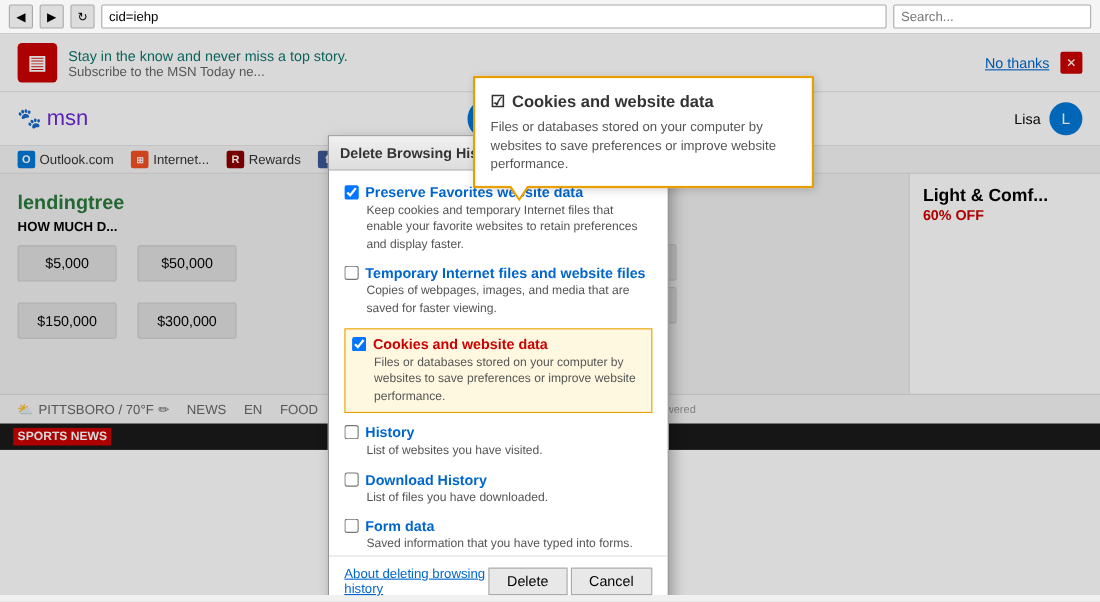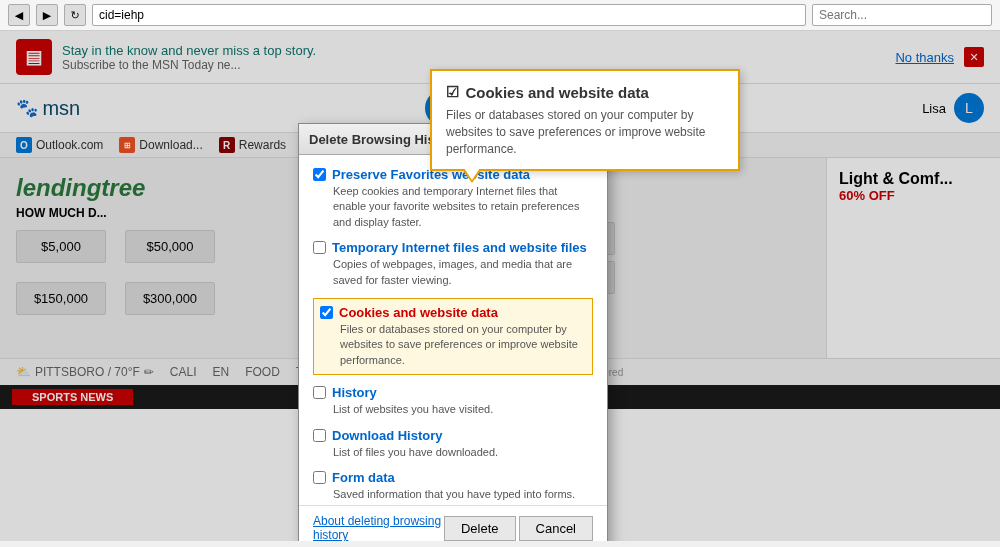--- a/index.html
+++ b/index.html
@@ -113,21 +113,21 @@
     .btn-cancel { background: #e8e8e8; border: 1px solid #aaa; padding: 4px 16px; font-size: 13px; cursor: pointer; }
 
     .dim-bg {
       position: absolute;
       top: 0; left: 0; right: 0; bottom: 0;
       background: rgba(0,0,0,0.15);
       z-index: 90;
     }
 
     .sports-bar { background: #1a1a1a; color: white; padding: 4px 12px; font-size: 11px; font-weight: bold; display: flex; align-items: center; gap: 10px; }
-    .sports-label { background: #c00; padding: 2px 20px; font-size: 11px; font-weight: bold; }
+    .sports-label { background: #c00; padding: 2px 4px; font-size: 11px; font-weight: bold; }
   </style>
 </head>
 <body>
 
 <div class="address-bar">
   <button class="nav-btn">◀</button>
   <button class="nav-btn">▶</button>
   <button class="nav-btn">↻</button>
   <input class="address-input" value="cid=iehp" style="">
   <input class="search-input" placeholder="Search..." style="">
@@ -145,40 +145,40 @@
     </div>
     <div style="display:flex;align-items:center;gap:10px;">
       <span class="no-thanks">No thanks</span>
       <div class="close-btn-red">✕</div>
     </div>
   </div>
 
   <div class="msn-nav">
     <div class="msn-logo">
       <span style="font-size:18px;">🐾</span>
-      <span style="font-size:20px;color:#0c4a6e;font-weight:300;">msn</span>
+      <span style="font-size:20px;color:#6d28d9;font-weight:300;">msn</span>
     </div>
     <div class="bing-section">
       <div class="bing-icon" style="font-size:20px;font-style:italic;font-weight:bold;">b</div>
       <button class="web-search-btn">web search</button>
     </div>
     <div class="user-section">
       <span>Lisa</span>
       <div class="user-avatar">L</div>
     </div>
   </div>
 
   <div class="favorites-bar">
     <div class="fav-item">
       <div class="fav-icon fav-outlook">O</div>
       <span>Outlook.com</span>
     </div>
     <div class="fav-item">
       <div class="fav-icon fav-microsoft" style="font-size:8px;">⊞</div>
-      <span>Download...</span>
+      <span>Internet...</span>
     </div>
     <div class="fav-item">
       <div class="fav-icon fav-rewards">R</div>
       <span>Rewards</span>
     </div>
     <div class="fav-item">
       <div class="fav-icon fav-facebook" style="font-weight:900;">f</div>
       <span>Facebook</span>
     </div>
     <div class="fav-item">
@@ -187,21 +187,21 @@
     </div>
     <div class="fav-item">
       <div class="fav-icon fav-onedrive">☁</div>
       <span>OneD...</span>
     </div>
   </div>
 
   <div style="display:flex;height:200px;background:#e8e8e8;overflow:hidden;">
 
     <div style="flex:1;padding:16px;background:#f0f0f0;">
-      <div style="font-size:24px;color:#2a7a3b;font-weight:bold;font-style:italic;">lendingtree</div>
+      <div style="font-size:18px;color:#2a7a3b;font-weight:bold;">lendingtree</div>
       <div style="font-size:12px;font-weight:bold;margin-top:4px;">HOW MUCH D...</div>
       <div style="display:grid;grid-template-columns:repeat(2,90px);gap:19px;margin-top:10px;">
         <button class="amount-btn">$5,000</button>
         <button class="amount-btn">$50,000</button>
         <button class="amount-btn">$150,000</button>
         <button class="amount-btn">$300,000</button>
       </div>
     </div>
 
     <div style="flex:1;padding:16px;background:#f0f0f0;">
@@ -220,21 +220,21 @@
     </div>
   </div>
 
   <div class="bottom-bar">
     <div class="weather">
       <span>⛅</span>
       <span>PITTSBORO / 70°F</span>
       <span>✏</span>
     </div>
     <div class="nav-items">
-      <span style="cursor:pointer;">CALI</span>
+      <span style="cursor:pointer;">NEWS</span>
       <span style="cursor:pointer;">EN</span>
       <span style="cursor:pointer;">FOOD</span>
       <span style="cursor:pointer;">TRAVEL</span>
       <span style="cursor:pointer;">AUTOS</span>
       <span style="cursor:pointer;">VIDEO</span>
       <span style="cursor:pointer;">KIDS</span>
       <span style="cursor:pointer;">CALI...</span>
       <span style="cursor:pointer;">›</span>
     </div>
     <span style="font-size:10px;color:#999;">powered</span>

